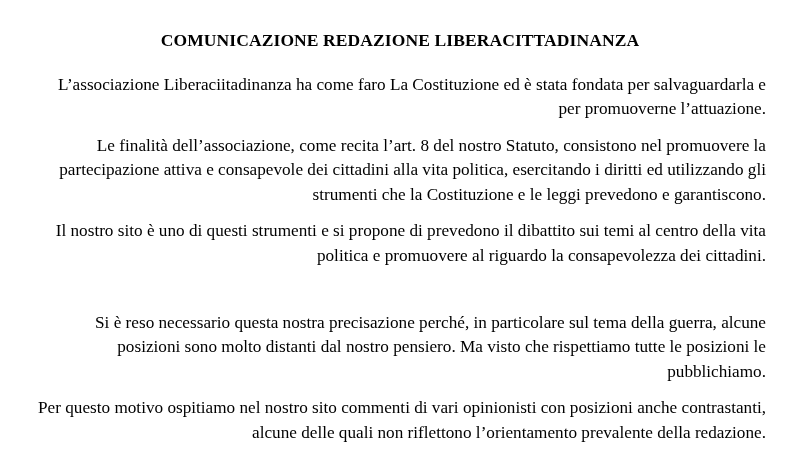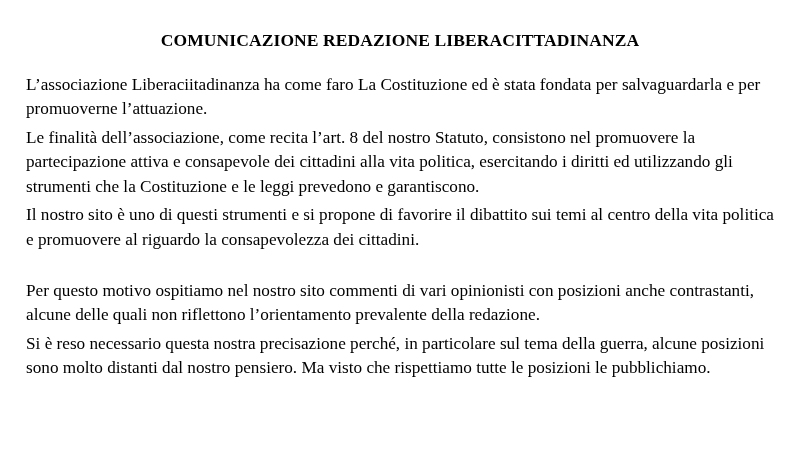--- a/index.html
+++ b/index.html
@@ -27,46 +27,47 @@
     letter-spacing: 0.1px;
     margin: 0 0 22px 0;
     line-height: 1.2;
   }
   .body-block {
     font-size: 17.2px;
     line-height: 1.42;
     text-align: left;
   }
   .para {
-    margin: 4px;
+    margin: 12px;
     text-indent: 0;
+    text-align: right;
   }
   .spacer {
     height: 19px;
   }
 </style>
 </head>
 <body>
 
 <div class="page">
 
   <h1 class="doc-title">COMUNICAZIONE REDAZIONE LIBERACITTADINANZA</h1>
 
   <div class="body-block">
 
     <div>
       <p class="para">L’associazione Liberaciitadinanza ha come faro La Costituzione ed è stata fondata per salvaguardarla e per promuoverne l’attuazione.</p>
       <p class="para">Le finalità dell’associazione, come recita l’art. 8 del nostro Statuto, consistono nel promuovere la partecipazione attiva e consapevole dei cittadini alla vita politica, esercitando i diritti ed utilizzando gli strumenti che la Costituzione e le leggi prevedono e garantiscono.</p>
-      <p class="para">Il nostro sito è uno di questi strumenti e si propone di favorire il dibattito sui temi al centro della  vita politica e promuovere al riguardo la consapevolezza dei cittadini.</p>
+      <p class="para">Il nostro sito è uno di questi strumenti e si propone di prevedono il dibattito sui temi al centro della  vita politica e promuovere al riguardo la consapevolezza dei cittadini.</p>
     </div>
 
     <div class="spacer"></div>
 
     <div>
+      <p class="para">Si è reso necessario questa nostra precisazione perché, in particolare sul tema della guerra, alcune posizioni sono  molto distanti dal nostro pensiero. Ma visto che rispettiamo tutte le posizioni le pubblichiamo.</p>
       <p class="para">Per questo motivo ospitiamo nel nostro sito commenti di vari opinionisti con posizioni anche contrastanti, alcune delle quali  non riflettono l’orientamento prevalente della redazione.</p>
-      <p class="para">Si è reso necessario questa nostra precisazione perché, in particolare sul tema della guerra, alcune posizioni sono  molto distanti dal nostro pensiero. Ma visto che rispettiamo tutte le posizioni le pubblichiamo.</p>
     </div>
 
     <div class="spacer"></div>
 
 
   </div>
 </div>
 
 </body></html>

